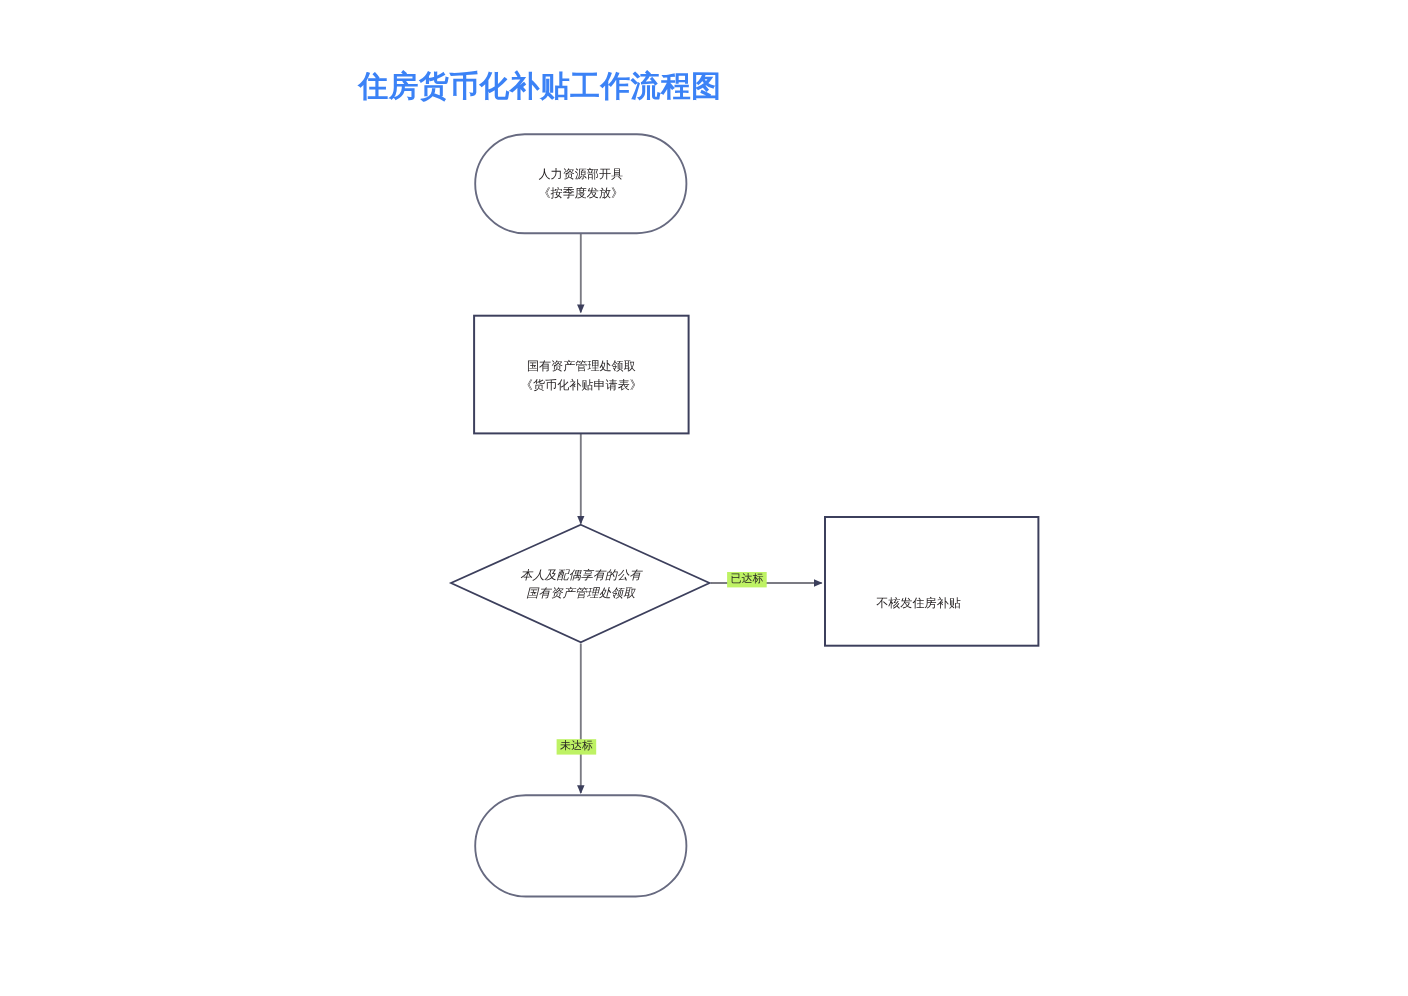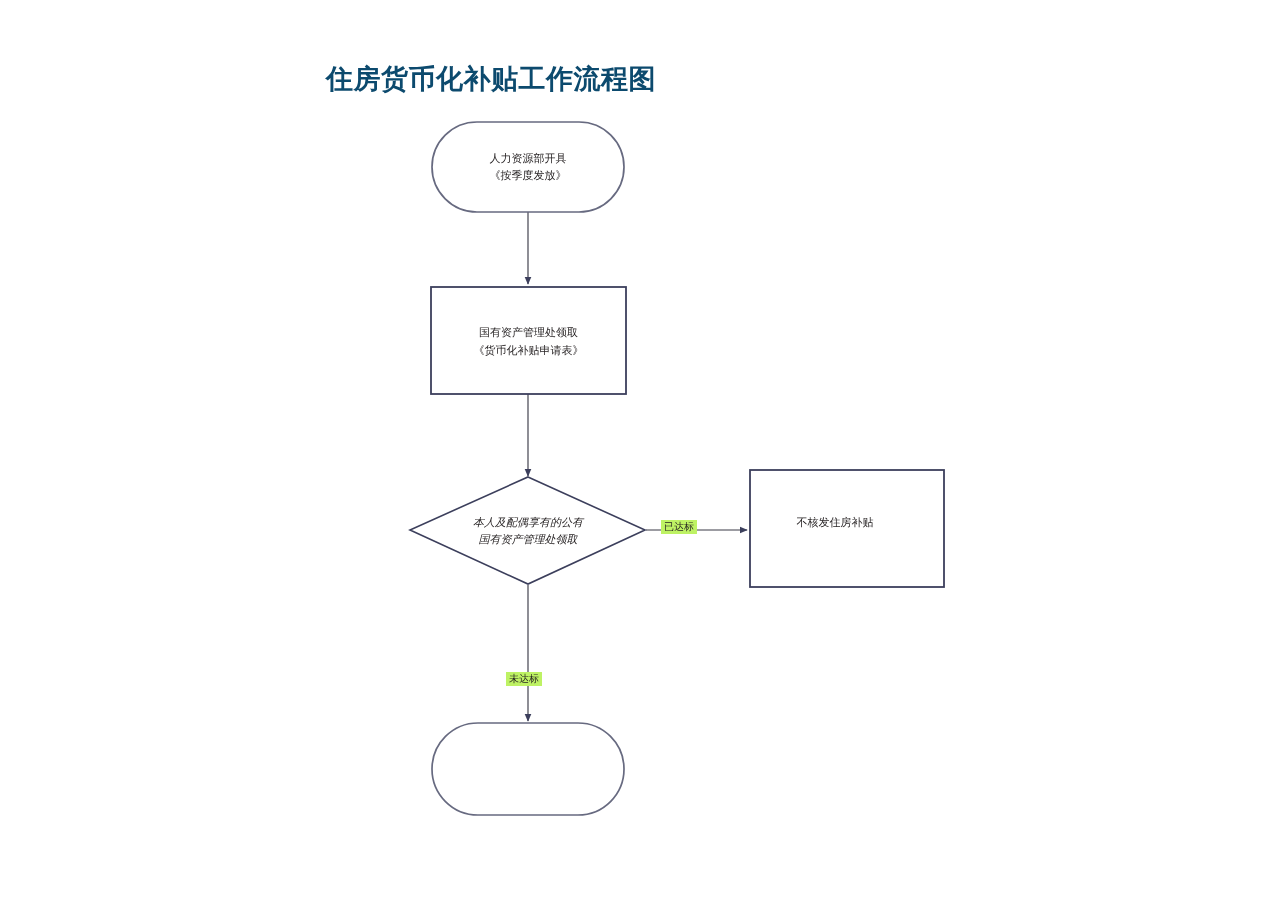--- a/index.html
+++ b/index.html
@@ -17,21 +17,21 @@
     font-family: "DejaVu Sans", "Liberation Sans", sans-serif;
   }
 
   
   #chart-title {
     position: absolute;
     left: 326px;
     top: 63px;
     font-size: 27px;
     font-weight: bold;
-    color: #0c4a6e;
+    color: #3b82f6;
     letter-spacing: 0.5px;
     white-space: nowrap;
     line-height: 1.2;
   }
 
   
   #flow-svg {
     position: absolute;
     left: 0;
     top: 0;
@@ -105,21 +105,21 @@
   <div class="node-label" style="left:431px; top:287px; width:195px; height:109px;">
     <span>国有资产管理处领取</span>
     <span>《货币化补贴申请表》</span>
   </div>
 
   <div class="node-label" style="left:410px; top:477px; width:236px; height:108px;font-style:italic;">
     <span>本人及配偶享有的公有</span>
     <span>国有资产管理处领取</span>
   </div>
 
-  <div class="node-label" style="left:750px; top:464px; width:170px; height:117px;">
+  <div class="node-label" style="left:750px; top:490px; width:170px; height:117px;">
     <span>不核发住房补贴</span>
   </div>
 
 
   <div class="edge-label" style="left:661px; top:520px;">已达标</div>
 
   <div class="edge-label" style="left:506px; top:672px;">未达标</div>
 
 </div>
 

